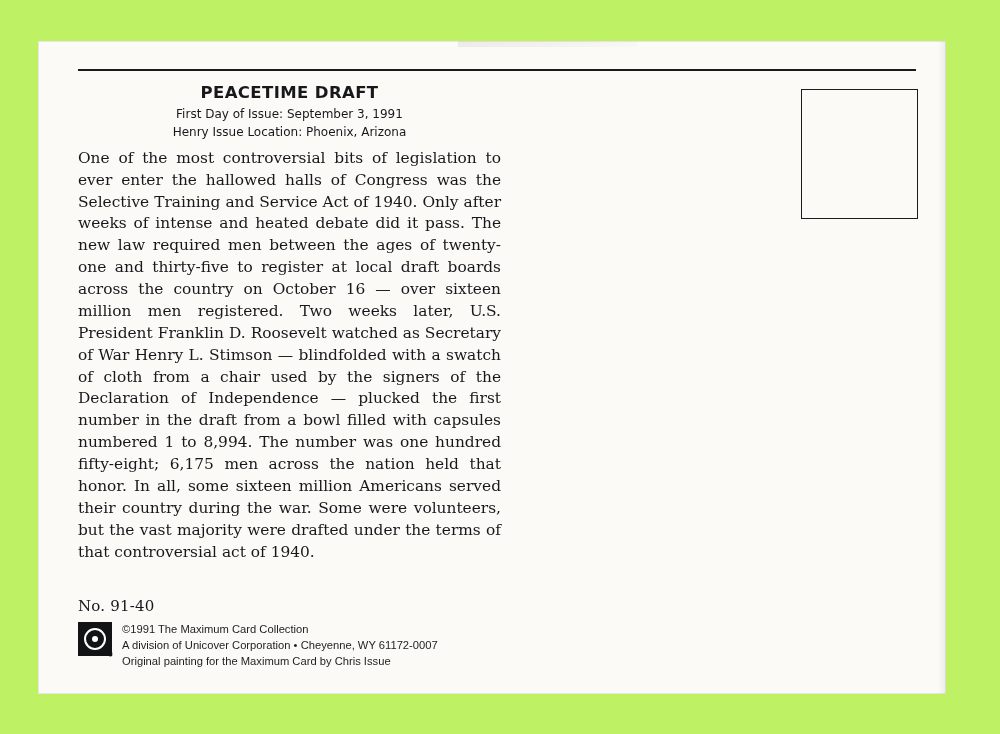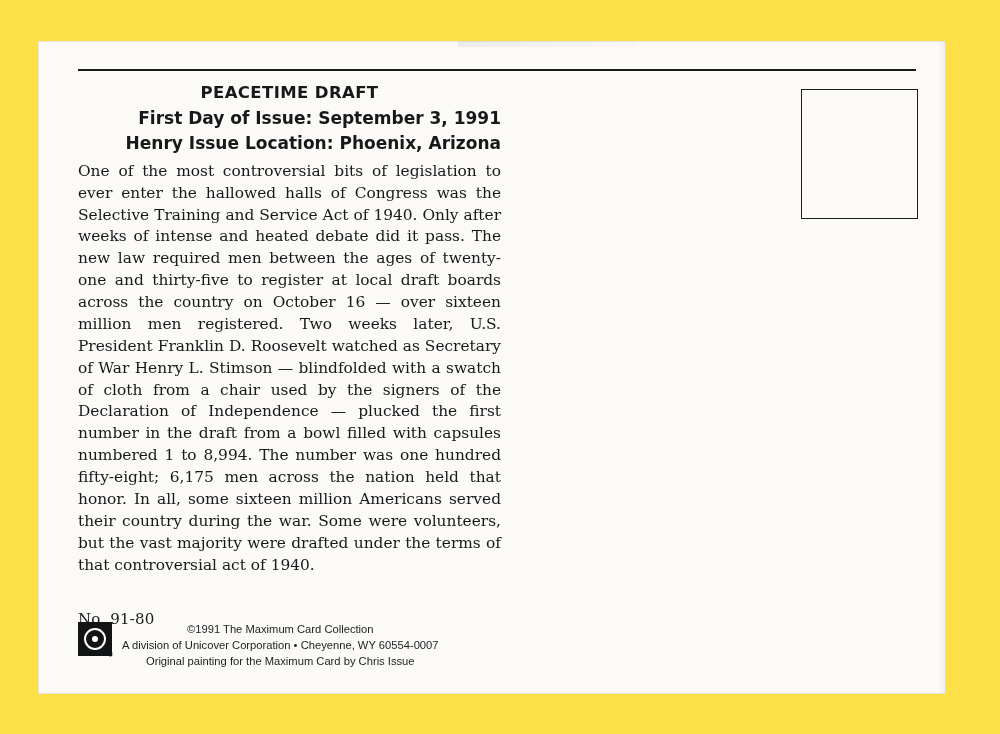--- a/index.html
+++ b/index.html
@@ -10,21 +10,21 @@
   body {
     width: 1000px;
     height: 734px;
     font-family: "Liberation Sans", sans-serif;
     overflow: hidden;
   }
   #stage {
     position: relative;
     width: 1000px;
     height: 734px;
-    background: #fde047;
+    background: #bef264;
   }
   
   #card {
     position: absolute;
     left: 38px;
     top: 41px;
     width: 908px;
     height: 653px;
     background: #fbfaf7;
     box-shadow: 0 0 0 1px #e8e6e0 inset;
@@ -60,23 +60,23 @@
     font-family: "DejaVu Sans", sans-serif;
     font-weight: bold;
     font-size: 16.5px;
     text-align: center;
     letter-spacing: 0.4px;
     margin: 6px 0 0 0;
     line-height: 1.25;
   }
   .subtitle {
     font-family: "DejaVu Sans", sans-serif;
-    font-weight: bold;
-    font-size: 17px;
-    text-align: right;
+    font-weight: normal;
+    font-size: 12px;
+    text-align: center;
     margin: 3px 0 0 0;
     line-height: 1.3;
   }
   .body-copy {
     font-family: "DejaVu Serif", serif;
     font-size: 15.4px;
     line-height: 1.42;
     text-align: justify;
     text-justify: inter-word;
     margin: 7px 0 16px 0;
@@ -102,21 +102,20 @@
     background: transparent;
   }
   
   #footer {
     position: absolute;
     left: 40px;
     bottom: 24px;
     width: 560px;
     display: flex;
     align-items: flex-start;
-    text-align: center;
   }
   #logo {
     position: relative;
     width: 34px;
     height: 34px;
     background: #111315;
     margin-right: 10px;
     flex: 0 0 auto;
   }
   #logo .ring {
@@ -175,29 +174,29 @@
 
     <div class="rule"></div>
 
     <div id="stampbox"></div>
 
     <div id="textblock">
       <div class="title">PEACETIME DRAFT</div>
       <div class="subtitle">First Day of Issue: September 3, 1991</div>
       <div class="subtitle">Henry Issue Location: Phoenix, Arizona</div>
       <p class="body-copy">One of the most controversial bits of legislation to ever enter the hallowed halls of Congress was the Selective Training and Service Act of 1940. Only after weeks of intense and heated debate did it pass. The new law required men between the ages of twenty-one and thirty-five to register at local draft boards across the country on October 16 — over sixteen million men registered. Two weeks later, U.S. President Franklin D. Roosevelt watched as Secretary of War Henry L. Stimson — blindfolded with a swatch of cloth from a chair used by the signers of the Declaration of Independence — plucked the first number in the draft from a bowl filled with capsules numbered 1 to 8,994. The number was one hundred fifty-eight; 6,175 men across the nation held that honor. In all, some sixteen million Americans served their country during the war. Some were volunteers, but the vast majority were drafted under the terms of that controversial act of 1940.</p>
-      <div class="cardno">No. 91-80</div>
+      <div class="cardno">No. 91-40</div>
     </div>
 
     <div id="footer">
       <div id="logo">
         <span class="ring"></span>
         <span class="rmark">®</span>
       </div>
       <div id="imprint">
         <div>©1991 The Maximum Card Collection</div>
-        <div>A division of Unicover Corporation • Cheyenne, WY 60554-0007</div>
+        <div>A division of Unicover Corporation • Cheyenne, WY 61172-0007</div>
         <div>Original painting for the Maximum Card by Chris Issue</div>
       </div>
     </div>
 
   </div>
 </div>
 
 </body></html>

